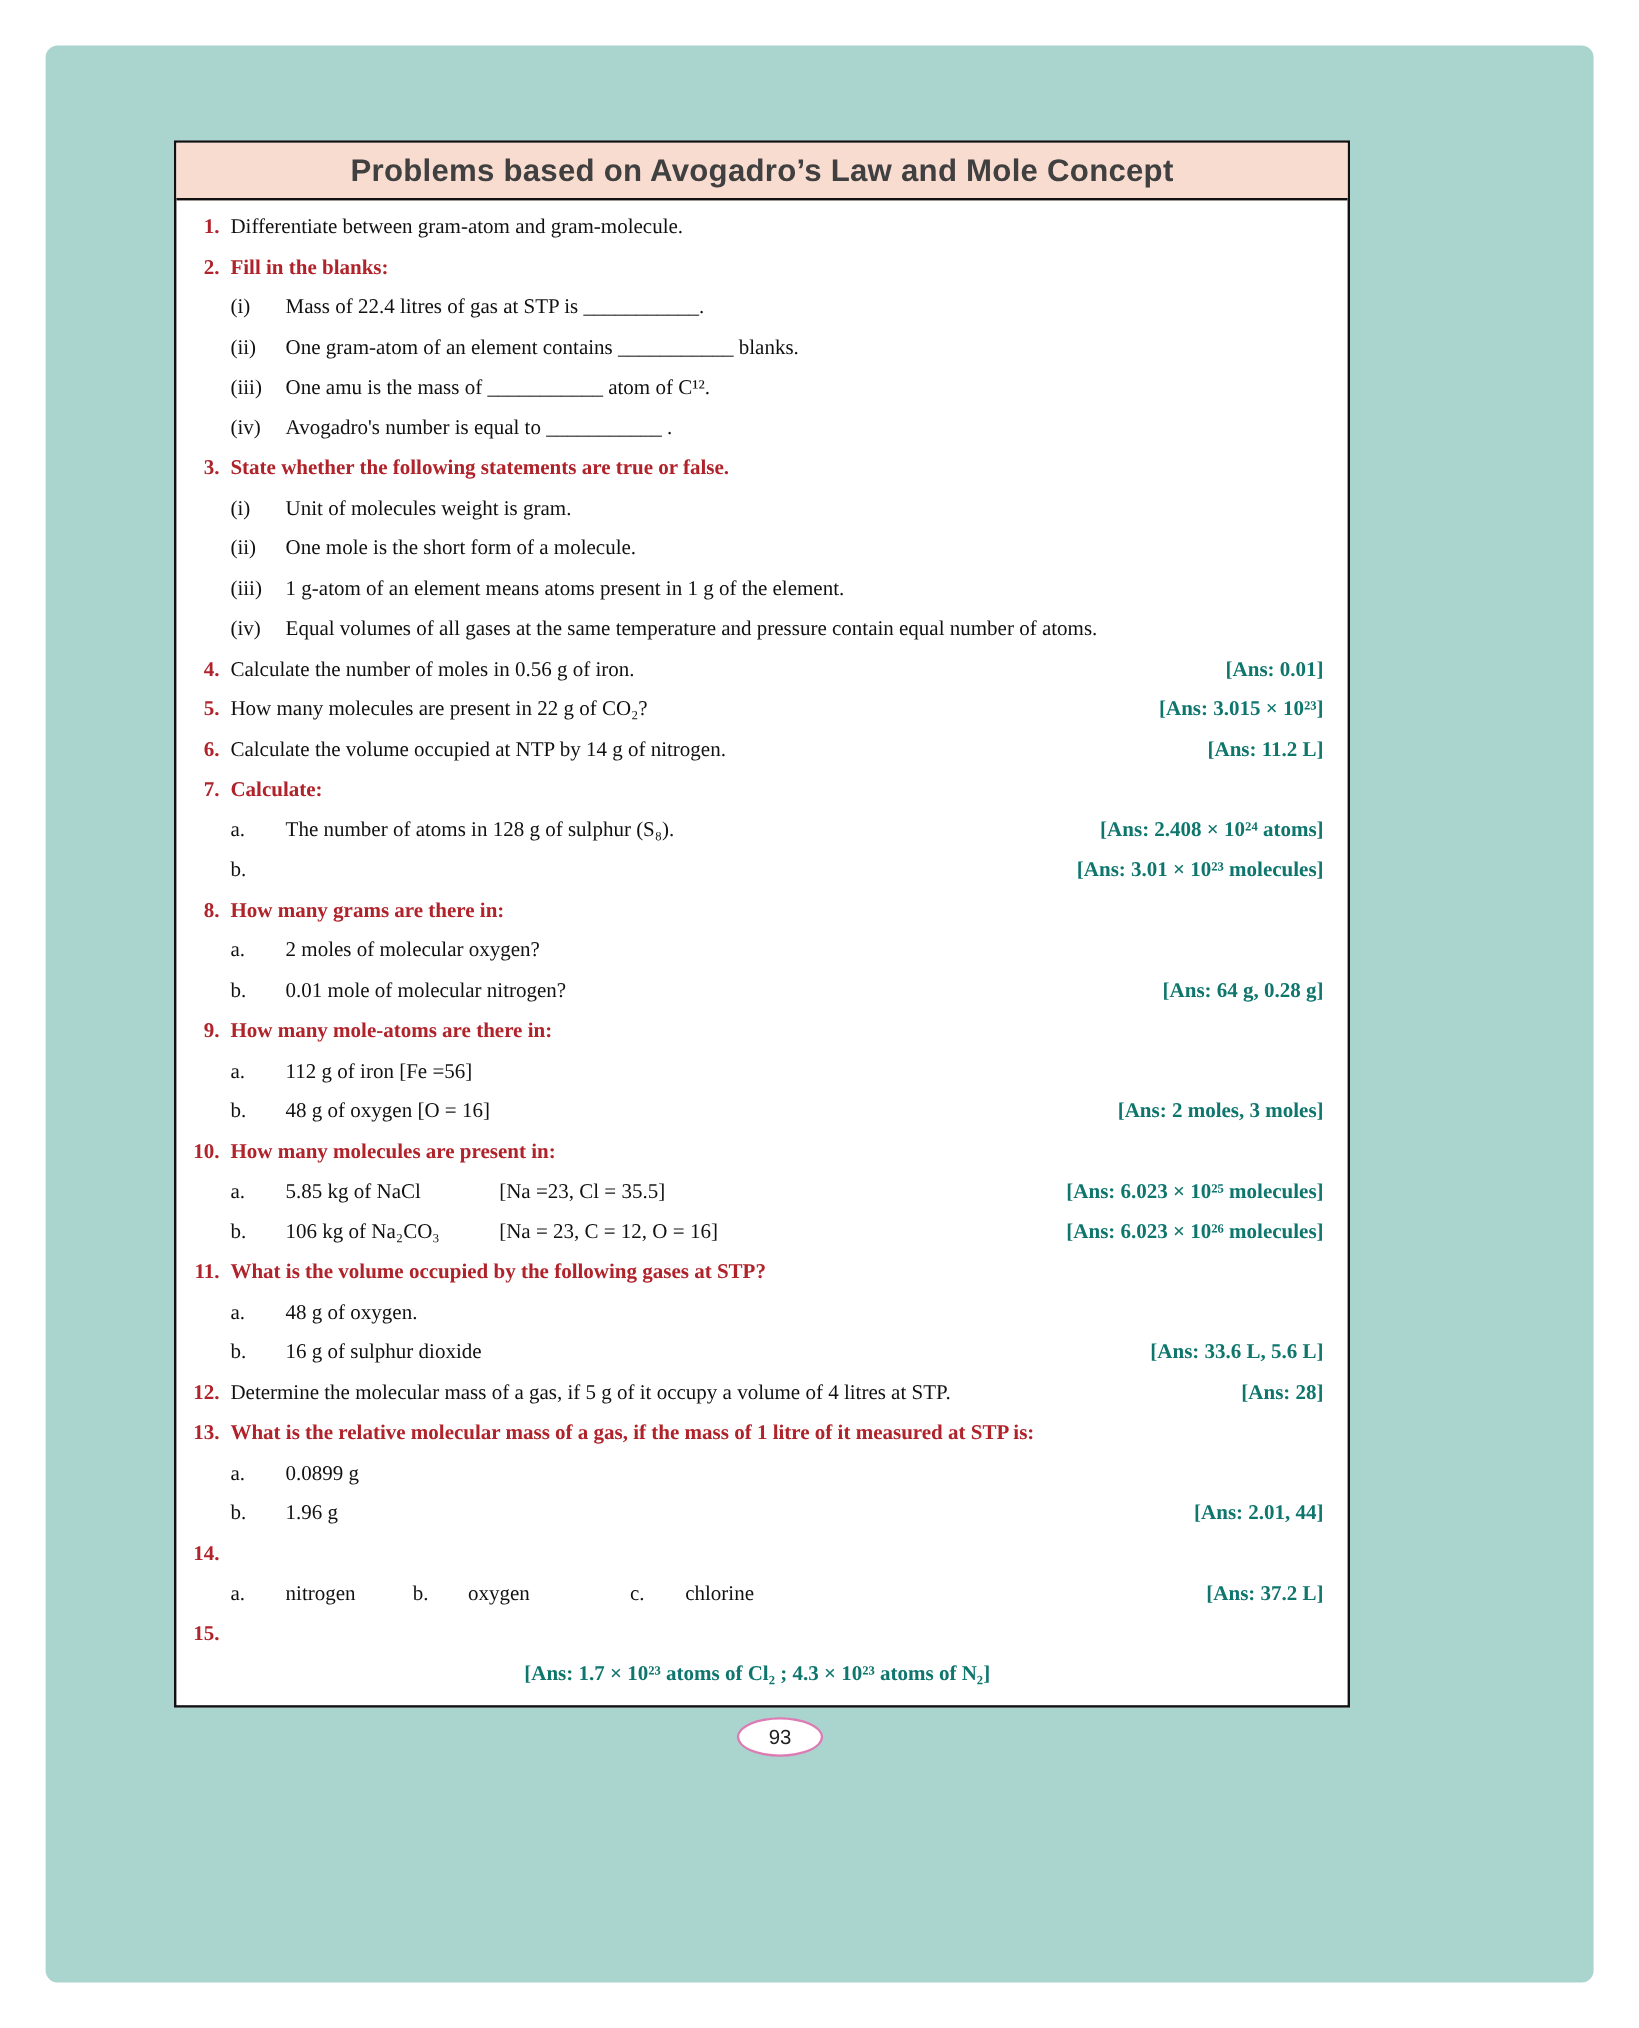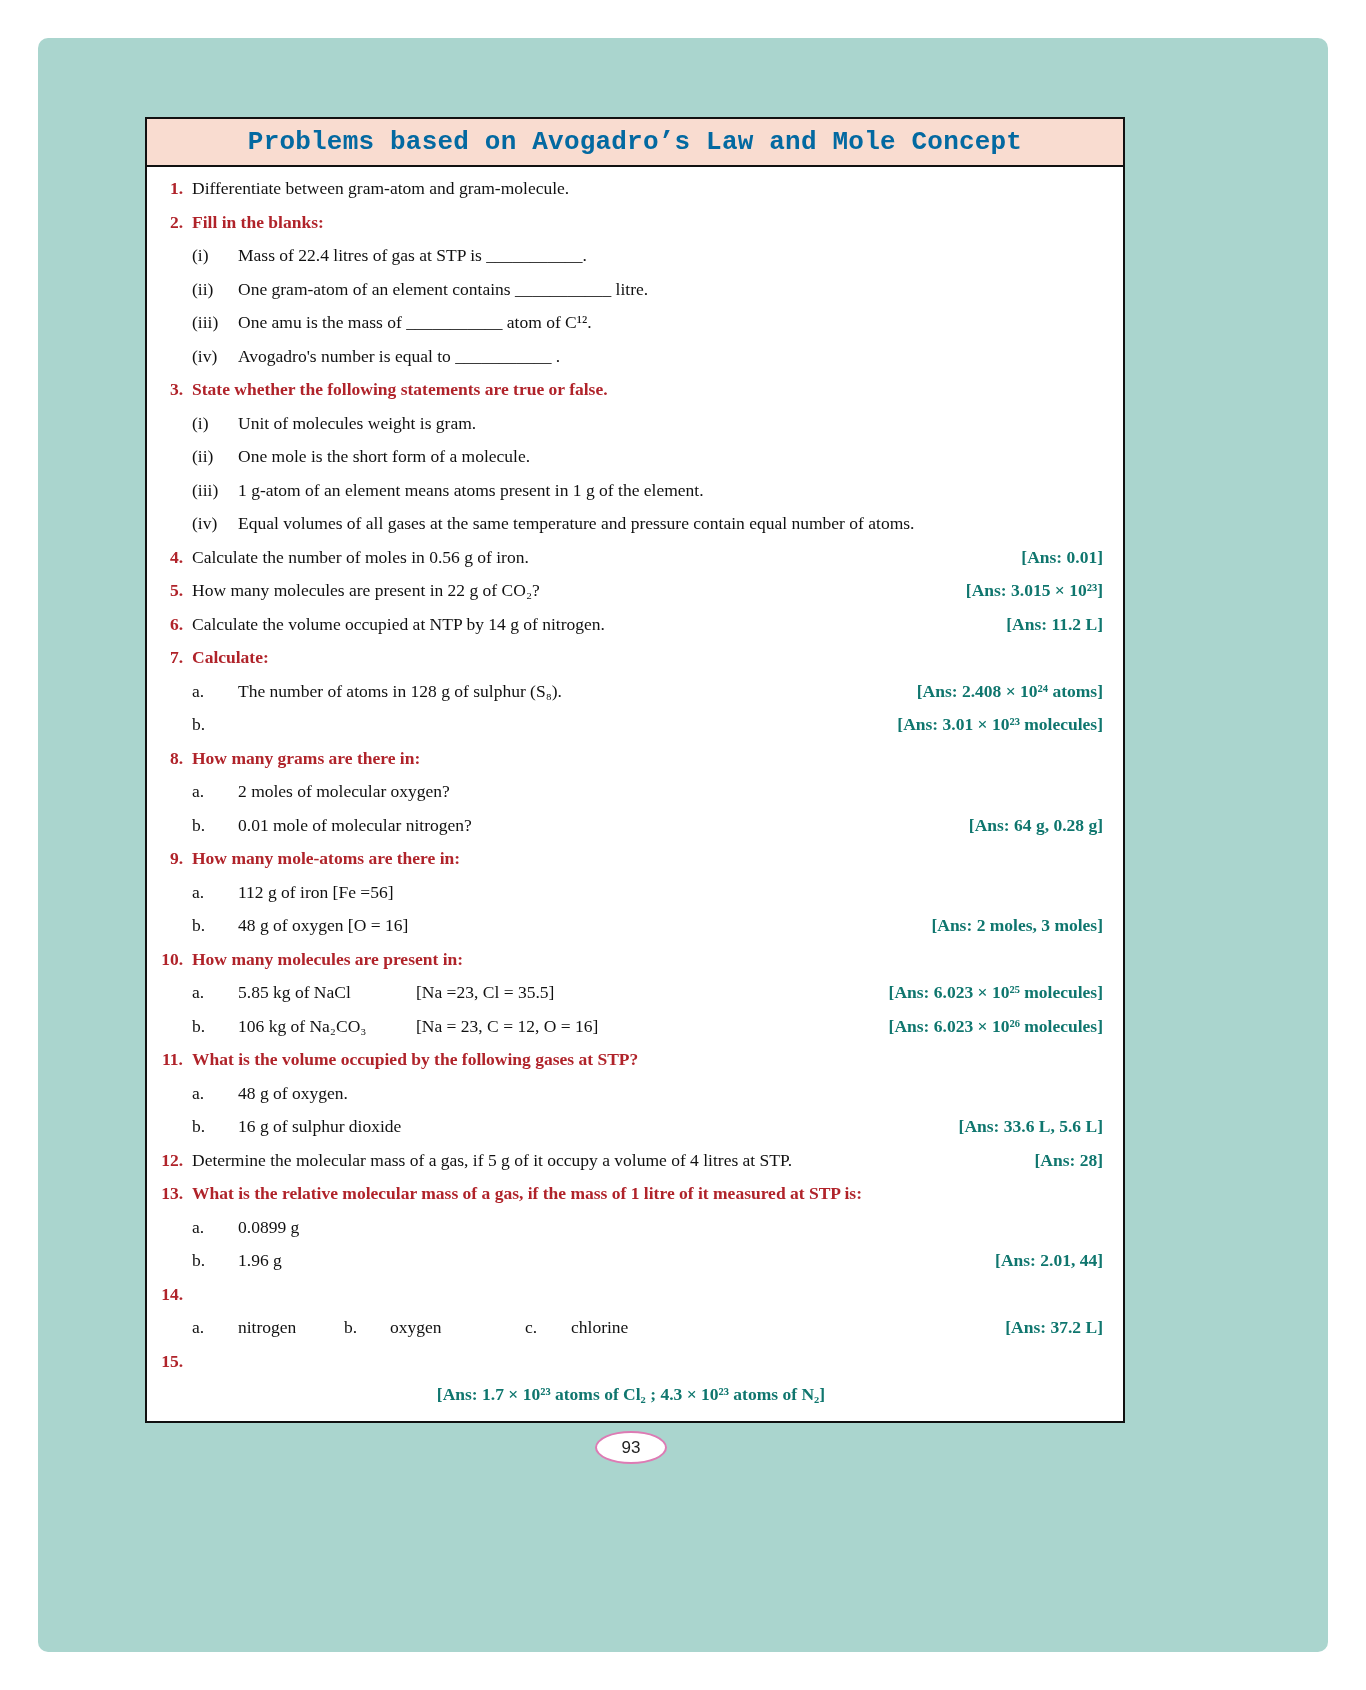--- a/index.html
+++ b/index.html
@@ -27,24 +27,24 @@
     border:2px solid #111;
     box-sizing:border-box;
   }
   .section-header {
     height:46px;
     background:#f9dcd0;
     border-bottom:2px solid #111;
     display:flex; align-items:center; justify-content:center;
   }
   .section-title {
-    font-family:Liberation Mono, monospace;
+    font-family:Liberation Sans, sans-serif;
     font-weight:bold;
     font-size:26px;
-    color:#0369a1;
+    color:#404040;
     letter-spacing:0.2px;
   }
   .content {
     padding:5px 20px 9px 0;
   }
   .row {
     display:flex;
     align-items:baseline;
     line-height:33.5px;
     font-size:17.5px;
@@ -68,21 +68,21 @@
     margin-left:auto;
     padding-left:12px;
     font-weight:bold;
     white-space:nowrap;
     color:#0f766e;
   }
   .row.ansline { justify-content:center; }
   .row.ansline .ans { margin-left:0; }
   .page-number-oval {
     position:absolute;
-    left:595px; top:1431px;
+    left:614px; top:1431px;
     width:72px; height:33px;
     background:#ffffff;
     border:2.5px solid #dd7bb4;
     border-radius:50%;
     display:flex; align-items:center; justify-content:center;
     box-sizing:border-box;
   }
   .page-number-oval span {
     font-family:"Liberation Sans", sans-serif;
     font-size:17px;
@@ -109,21 +109,21 @@
           <span class="text red">Fill in the blanks:</span>
         </div>
         <div class="row">
           <span class="spacer"></span>
           <span class="label">(i)</span>
           <span class="text">Mass of 22.4 litres of gas at STP is ___________.</span>
         </div>
         <div class="row">
           <span class="spacer"></span>
           <span class="label">(ii)</span>
-          <span class="text">One gram-atom of an element contains ___________ litre.</span>
+          <span class="text">One gram-atom of an element contains ___________ blanks.</span>
         </div>
         <div class="row">
           <span class="spacer"></span>
           <span class="label">(iii)</span>
           <span class="text">One amu is the mass of ___________ atom of C¹².</span>
         </div>
         <div class="row">
           <span class="spacer"></span>
           <span class="label">(iv)</span>
           <span class="text">Avogadro's number is equal to ___________ .</span>

